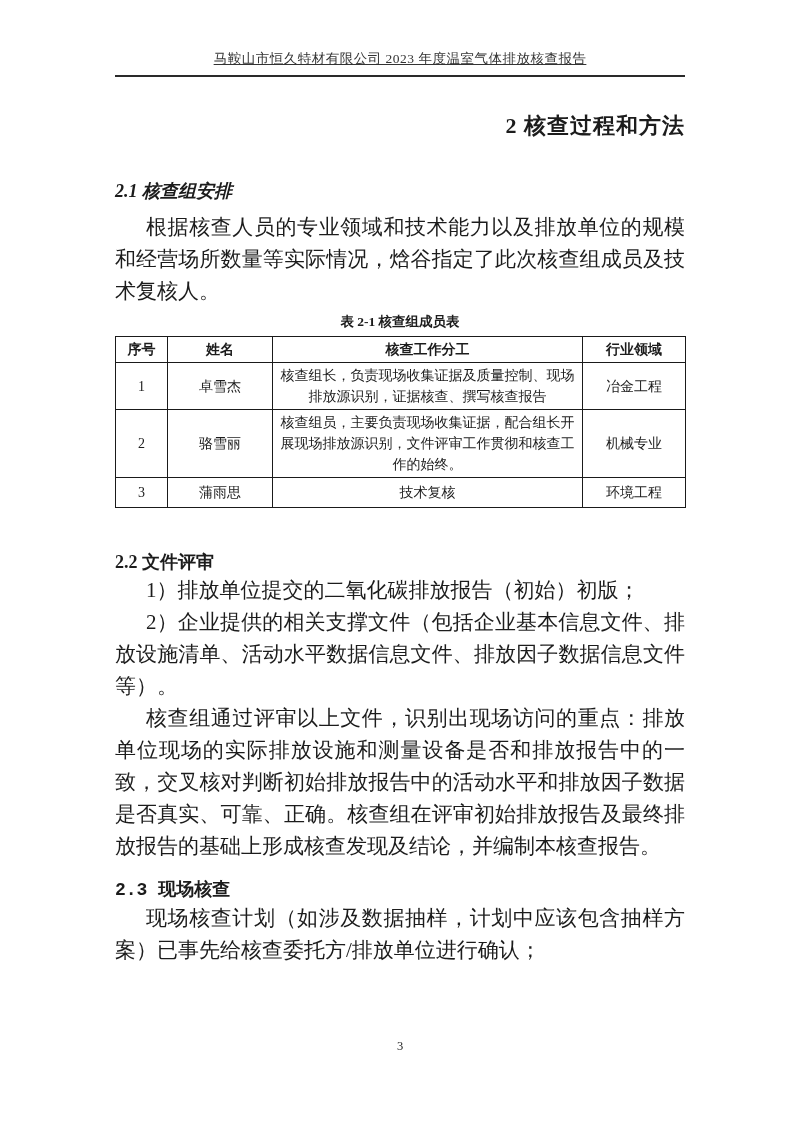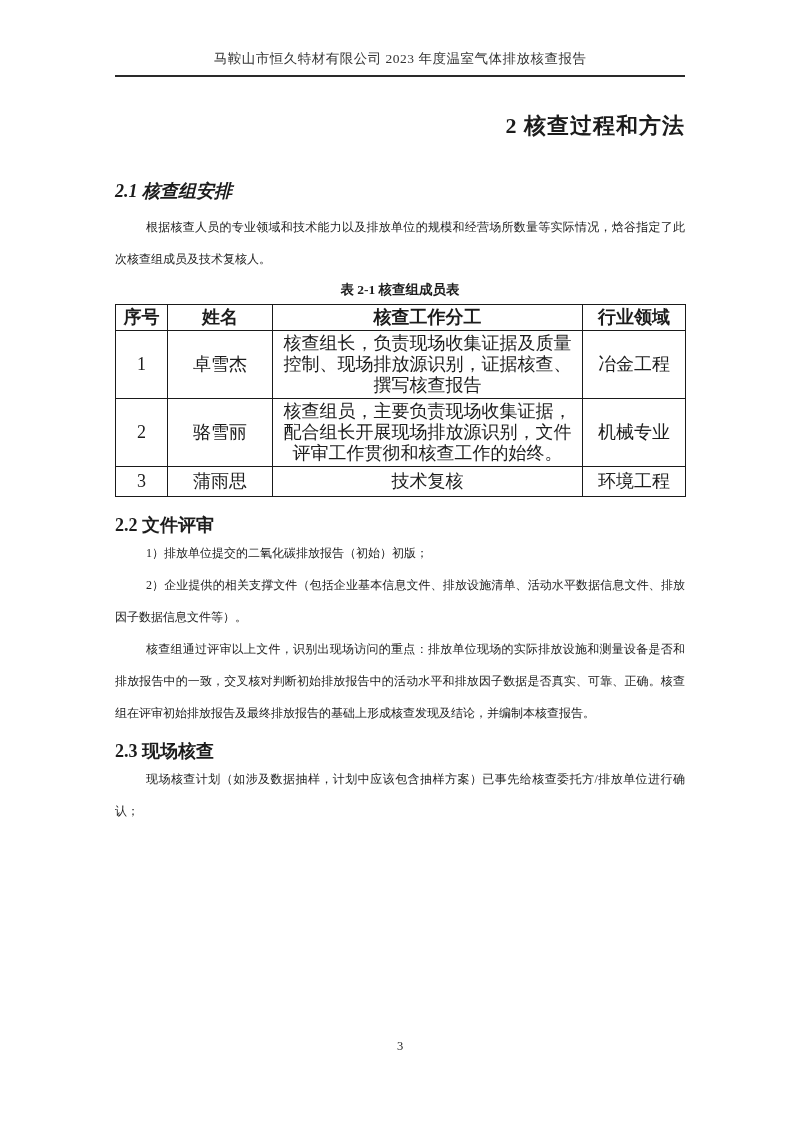--- a/index.html
+++ b/index.html
@@ -20,59 +20,60 @@
     overflow: hidden;
   }
   .doc-header {
     text-align: center;
     font-size: 13.5px;
     line-height: 17px;
     letter-spacing: 0.5px;
     padding-bottom: 8px;
     border-bottom: 2px solid #2a2a2a;
     color: #333333;
+    text-decoration: underline;
   }
   .doc-title {
     margin: 34px 0 0 0;
     font-size: 22px;
     line-height: 30px;
     font-weight: bold;
     text-align: right;
     letter-spacing: 1px;
   }
   h2.sec {
     font-size: 18px;
     line-height: 24px;
     font-weight: bold;
     margin: 0;
   }
   #sec21-heading { margin-top: 38px; font-style: italic; }
-  #sec22-heading { margin-top: 16px; }
-  #sec23-heading { margin-top: 10px; }
+  #sec22-heading { margin-top: 42px; }
+  #sec23-heading { margin-top: 16px; font-family: Liberation Mono, monospace; }
   p.body {
     margin: 0;
-    font-size: 12px;
+    font-size: 21px;
     line-height: 32px;
     text-align: justify;
     text-indent: 31px;
   }
   p.first { margin-top: 8px; }
   .table-caption {
     margin-top: 6px;
     font-size: 13.5px;
     line-height: 18px;
     font-weight: bold;
     text-align: center;
   }
   table.team {
     margin-top: 5px;
     width: 100%;
     border-collapse: collapse;
     table-layout: fixed;
-    font-size: 18px;
+    font-size: 14px;
     line-height: 21px;
     text-align: center;
   }
   table.team th, table.team td {
     border: 1.5px solid #1a1a1a;
     padding: 2px 6px;
     vertical-align: middle;
     font-weight: normal;
     box-sizing: border-box;
   }

